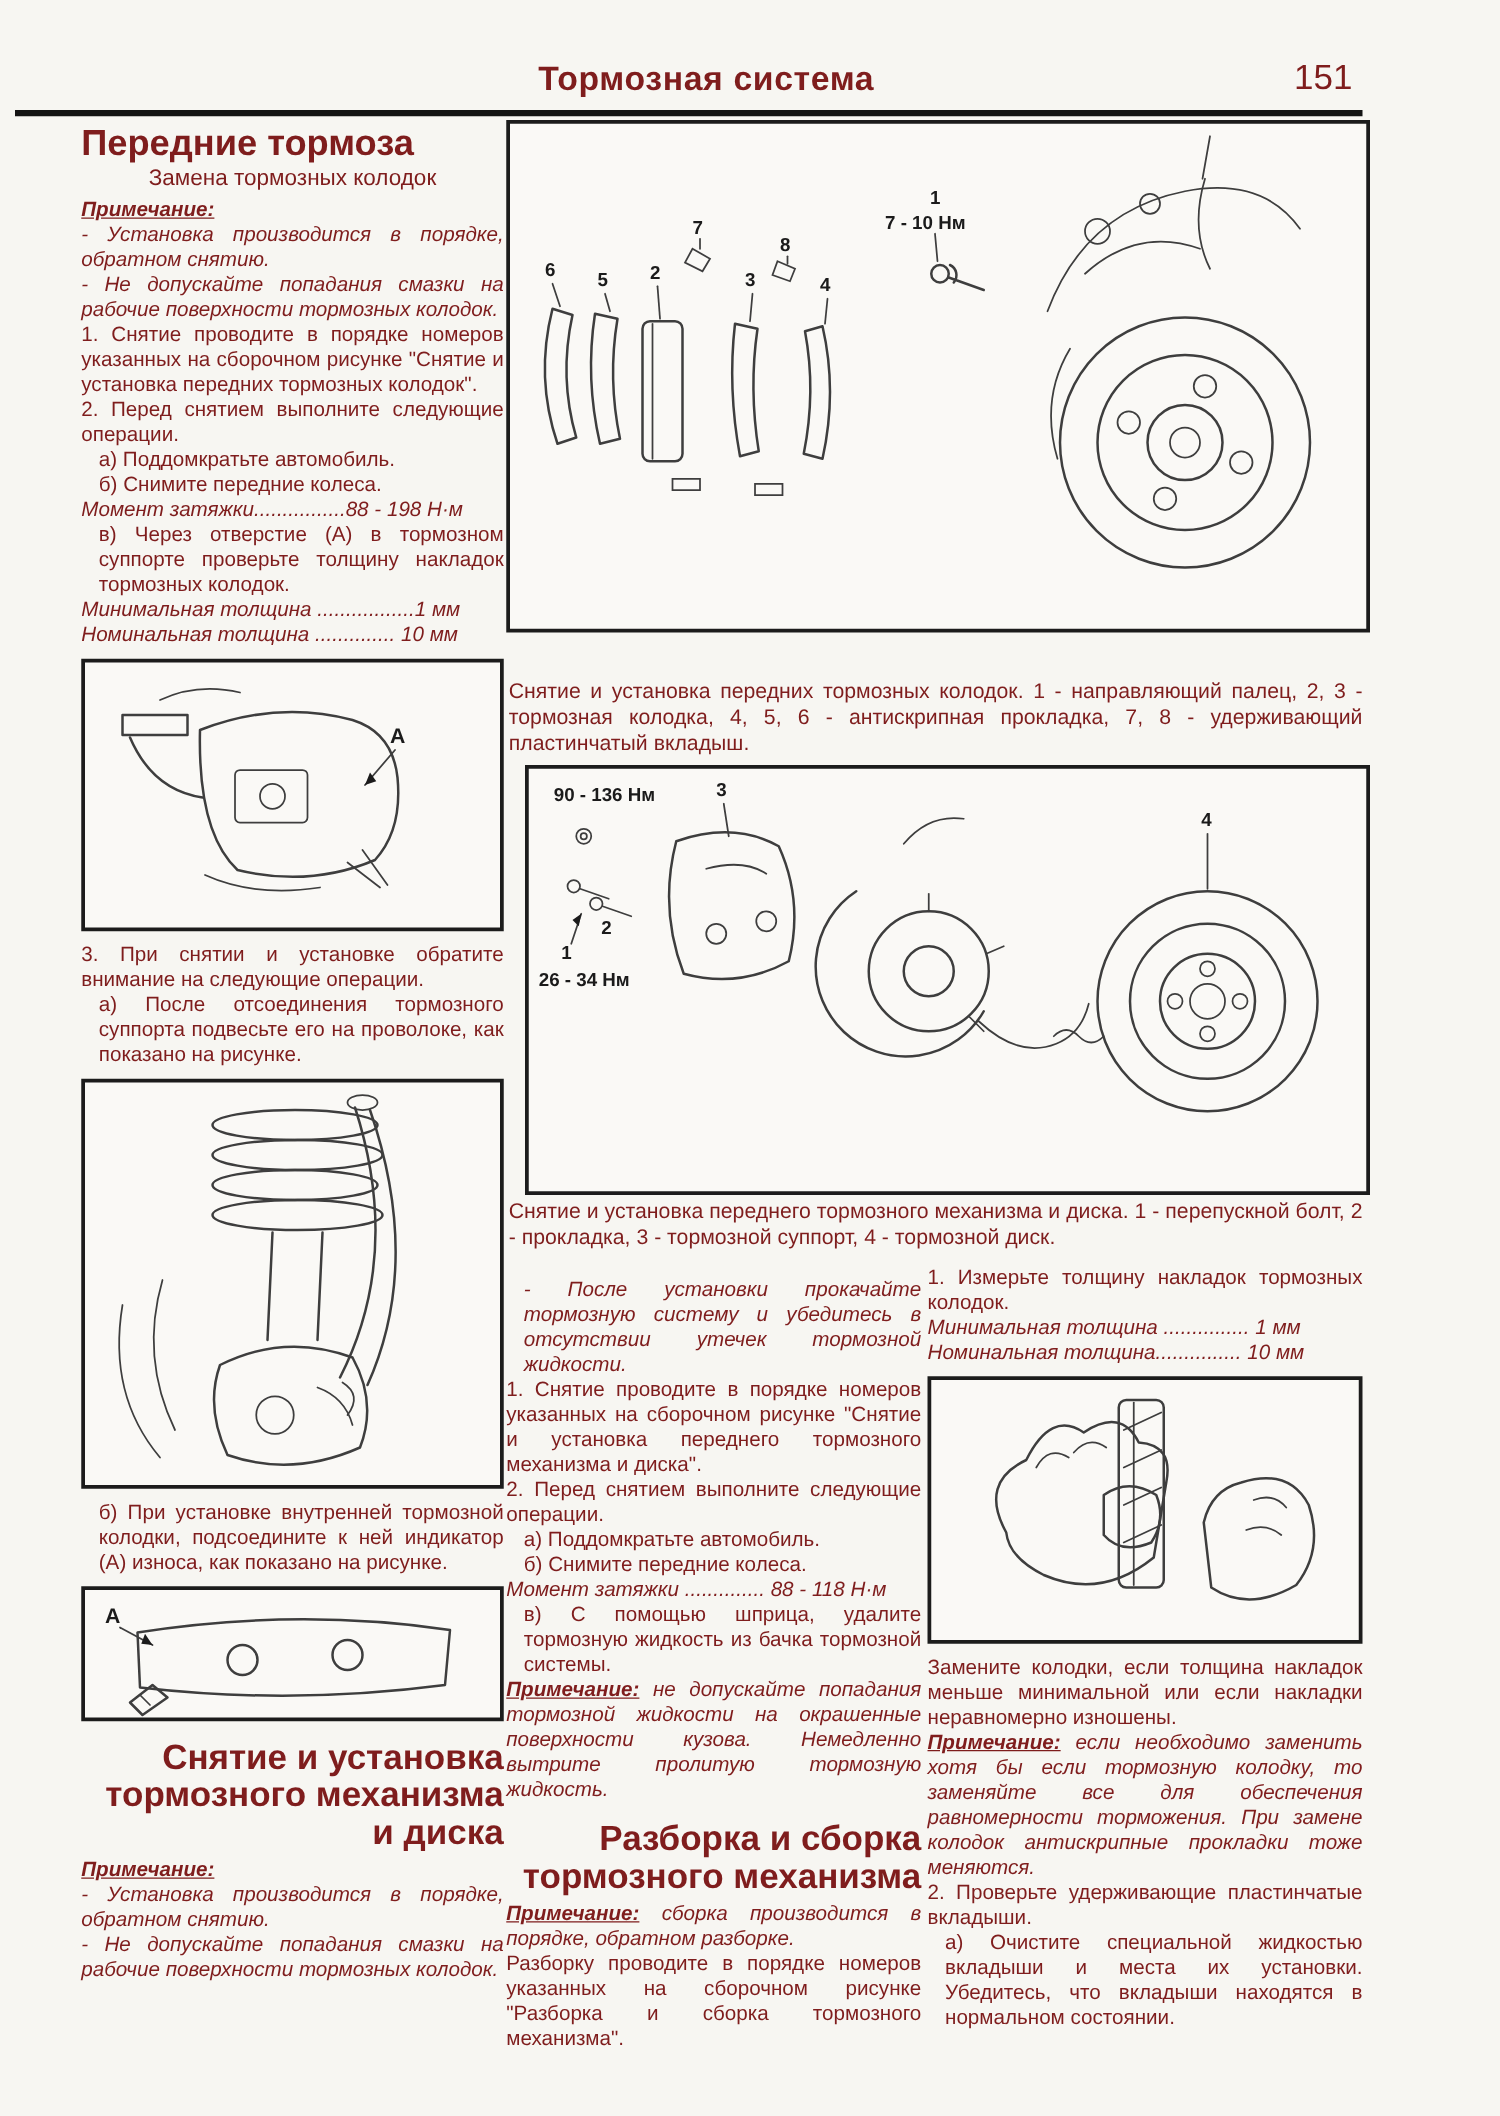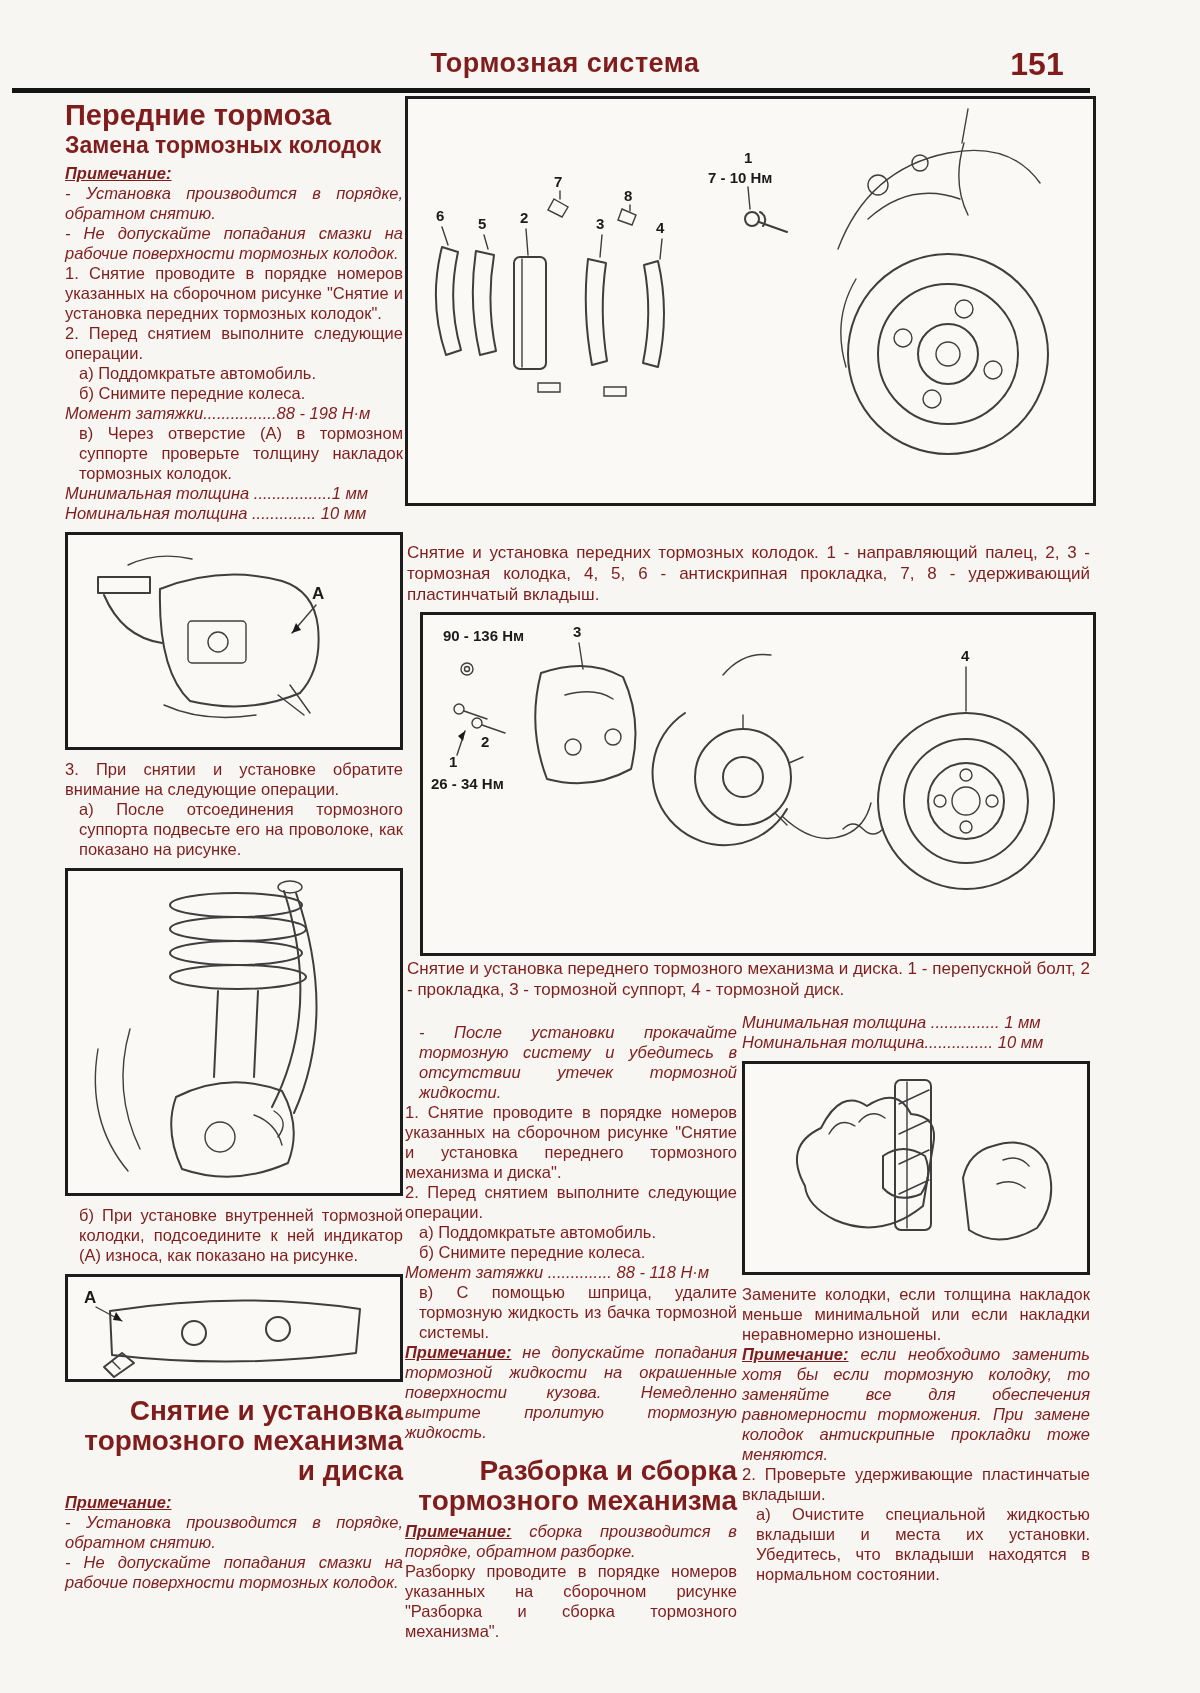--- a/index.html
+++ b/index.html
@@ -3,31 +3,31 @@
 <meta charset="utf-8">
 <style>
   html,body { margin:0; padding:0; background:#dddbd6; }
   .page {
     position:relative; width:1200px; height:1693px; margin:0 auto;
     background:#f7f6f2; color:#7f1d1d; overflow:hidden;
     font-family:"Liberation Sans","DejaVu Sans",sans-serif;
   }
   .hdr-title { position:absolute; top:48px; left:65px; width:1000px; text-align:center;
     font-size:27px; font-weight:bold; letter-spacing:0.5px; }
-  .hdr-page  { position:absolute; top:46px; left:992px; width:90px; text-align:center;
-    font-size:32px; font-weight:bold; }
+  .hdr-page  { position:absolute; top:46px; left:992px; width:90px; text-align:right;
+    font-size:28px; font-weight:normal; }
   .hdr-rule  { position:absolute; top:88px; left:12px; width:1078px; height:0;
     border-top:5px solid #141414; }
 
   .col { position:absolute; font-size:16.5px; line-height:20px; text-align:justify; }
   .col p { margin:0; }
   .sub { padding-left:14px; }
   .spec { font-style:italic; margin:3px 0; text-align:left; }
   .h1 { font-size:29px; font-weight:bold; line-height:1.04; margin:0 0 3px; text-align:left; }
-  .h2 { font-size:23px; font-weight:bold; line-height:1.08; margin:0 0 5px; text-align:left; }
+  .h2 { font-size:18px; font-weight:normal; line-height:1.08; margin:0 0 5px; text-align:center; }
   .h3 { font-size:28px; font-weight:bold; line-height:1.08; margin:14px 0 5px; text-align:right; }
   .note-label { font-weight:bold; font-style:italic; text-decoration:underline; }
   .notepara { font-style:italic;margin-top:48px; }
 
   .figbox { border:3px solid #1c1c1c; background:#faf9f6; margin:9px 0; overflow:hidden; }
   .figabs { position:absolute; border:3px solid #1c1c1c; background:#faf9f6; overflow:hidden; }
   .figcap { position:absolute; font-weight:normal; font-size:17px; line-height:21px; text-align:justify; }
   svg { display:block; }
   .sk  { stroke:#3e3e3e; stroke-width:2; fill:none; stroke-linecap:round; stroke-linejoin:round; }
   .sk2 { stroke:#3e3e3e; stroke-width:1.4; fill:none; stroke-linecap:round; }
@@ -223,20 +223,21 @@
     <p class="sub">б) Снимите передние колеса.</p>
     <p class="spec">Момент затяжки .............. 88 - 118 Н·м</p>
     <p class="sub">в) С помощью шприца, удалите тормозную жидкость из бачка тормозной системы.</p>
     <p><span class="note-label">Примечание:</span> <span class="notepara">не допускайте попадания тормозной жидкости на окрашенные поверхности кузова. Немедленно вытрите пролитую тормозную жидкость.</span></p>
     <div class="h3">Разборка и сборка тормозного механизма</div>
     <p><span class="note-label">Примечание:</span> <span class="notepara">сборка производится в порядке, обратном разборке.</span></p>
     <p>Разборку проводите в порядке номеров указанных на сборочном рисунке "Разборка и сборка тормозного механизма".</p>
   </div>
 
   <div class="col" style="left:742px; top:1012px; width:348px;">
+    <p>1. Измерьте толщину накладок тормозных колодок.</p>
     <p class="spec">Минимальная толщина ............... 1 мм</p>
     <p class="spec">Номинальная толщина............... 10 мм</p>
 
     <div class="figbox" style="height:208px;">
       <svg viewBox="0 0 342 208" width="342" height="208">
         <rect class="sk" x="150" y="16" width="36" height="150" rx="6"></rect>
         <line class="sk2" x1="162" y1="18" x2="162" y2="164"></line>
         <line class="sk2" x1="154" y1="40" x2="184" y2="26"></line>
         <line class="sk2" x1="154" y1="70" x2="184" y2="56"></line>
         <line class="sk2" x1="154" y1="100" x2="184" y2="86"></line>

